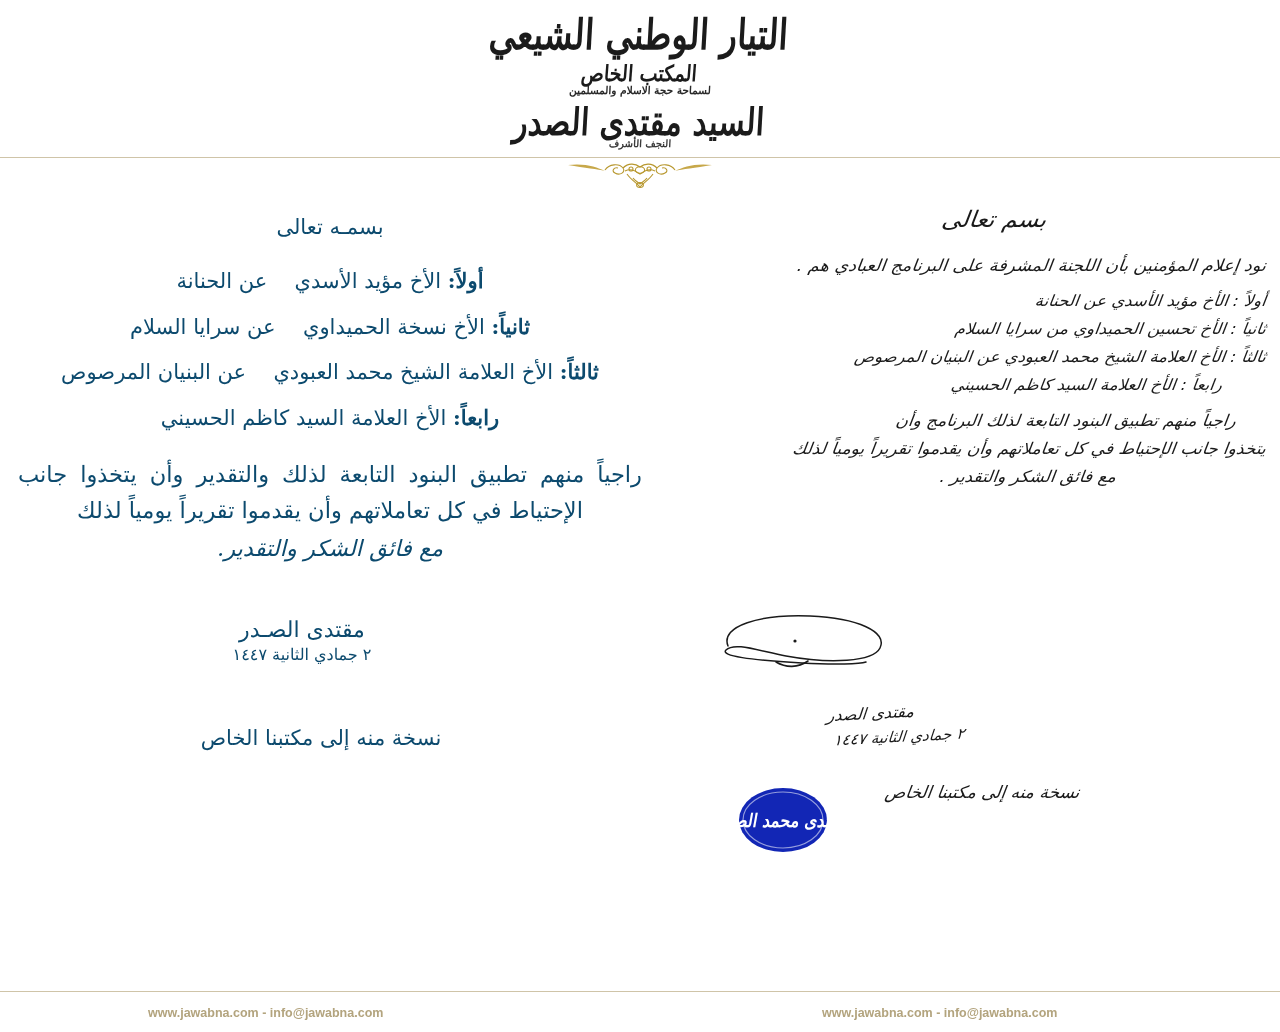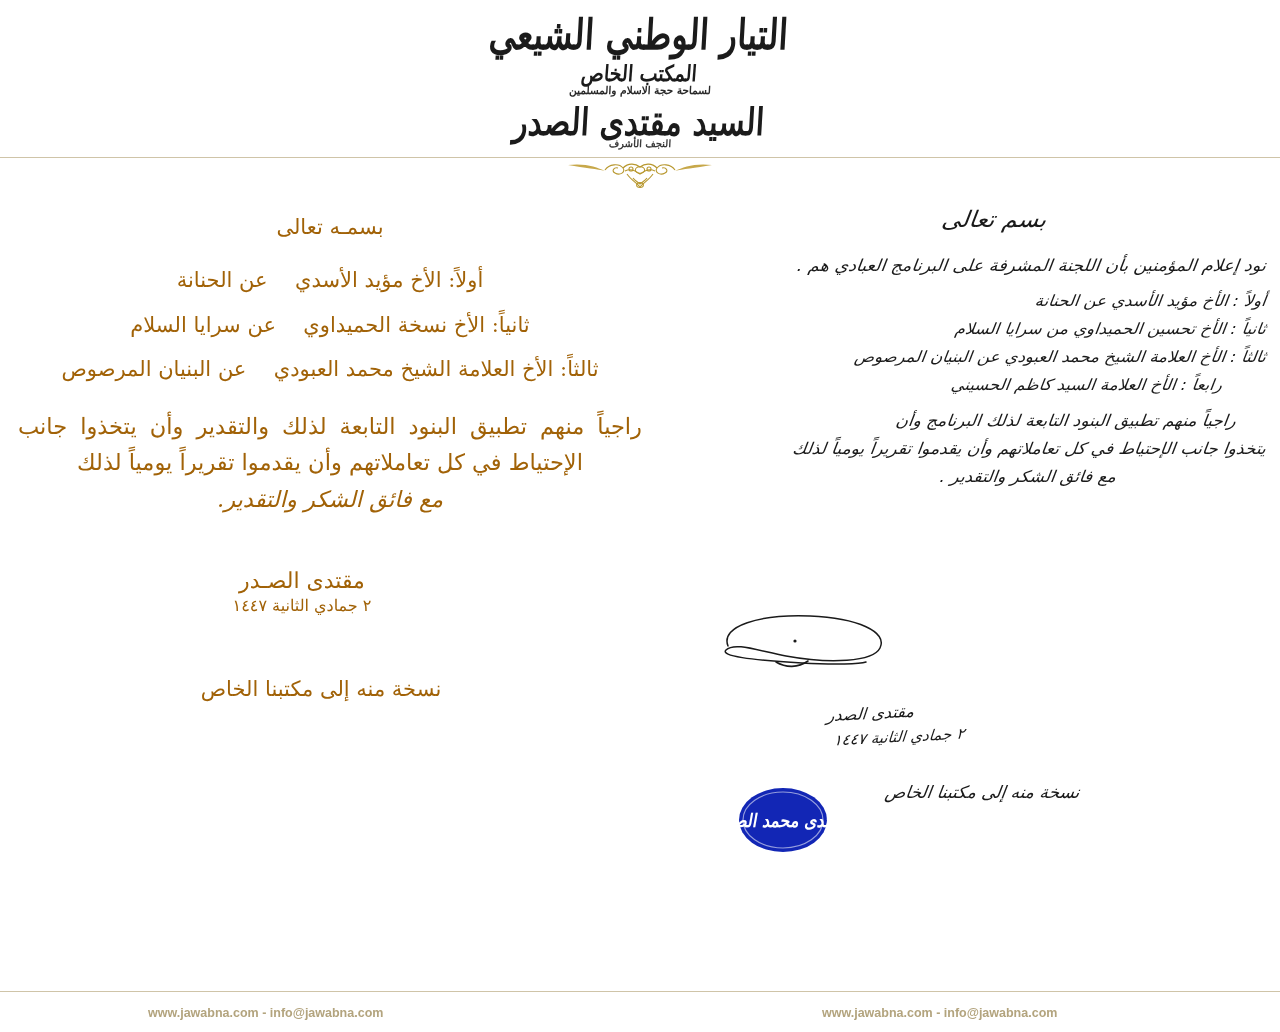--- a/index.html
+++ b/index.html
@@ -96,41 +96,41 @@
 
   
   #typed-col {
     position: absolute;
     top: 215px;
     left: 18px;
     width: 624px;
     direction: rtl;
     text-align: right;
     font-family: "DejaVu Serif", serif;
-    color: #a16207;
+    color: #0c4a6e;
   }
   #typed-basmala {
     text-align: center;
     font-size: 21px;
     margin: 0 0 26px 0;
     letter-spacing: 1px;
   }
   #typed-intro {
     font-size: 22.5px;
     line-height: 1.55;
     margin: 0 0 14px 0;
   }
   .typed-item {
     font-size: 21px;
     line-height: 1.5;
     margin: 0 0 13px 0;
     text-align: center;
   }
   .typed-item .ord {
-    font-weight: 400;
+    font-weight: 700;
   }
   .typed-item .gap {
     display: inline-block;
     width: 14px;
   }
   #typed-closing {
     font-size: 22.5px;
     line-height: 1.62;
     margin: 22px 0 0 0;
     text-align: justify;
@@ -376,20 +376,24 @@
     <span>عن سرايا السلام</span>
   </div>
 
   <div class="typed-item">
     <span class="ord">ثالثاً:</span>
     <span>الأخ العلامة الشيخ محمد العبودي</span>
     <span class="gap"></span>
     <span>عن البنيان المرصوص</span>
   </div>
 
+  <div class="typed-item">
+    <span class="ord">رابعاً:</span>
+    <span>الأخ العلامة السيد كاظم الحسيني</span>
+  </div>
 
   <div id="typed-closing">راجياً منهم تطبيق البنود التابعة لذلك والتقدير وأن يتخذوا جانب الإحتياط في كل تعاملاتهم وأن يقدموا تقريراً يومياً لذلك</div>
 
   <div id="typed-final">مع فائق الشكر والتقدير.</div>
 
   <div id="typed-signature">
     <div id="typed-sig-name">مقتدى الصـدر</div>
     <div id="typed-sig-date">٢ جمادي الثانية ١٤٤٧</div>
   </div>
 

